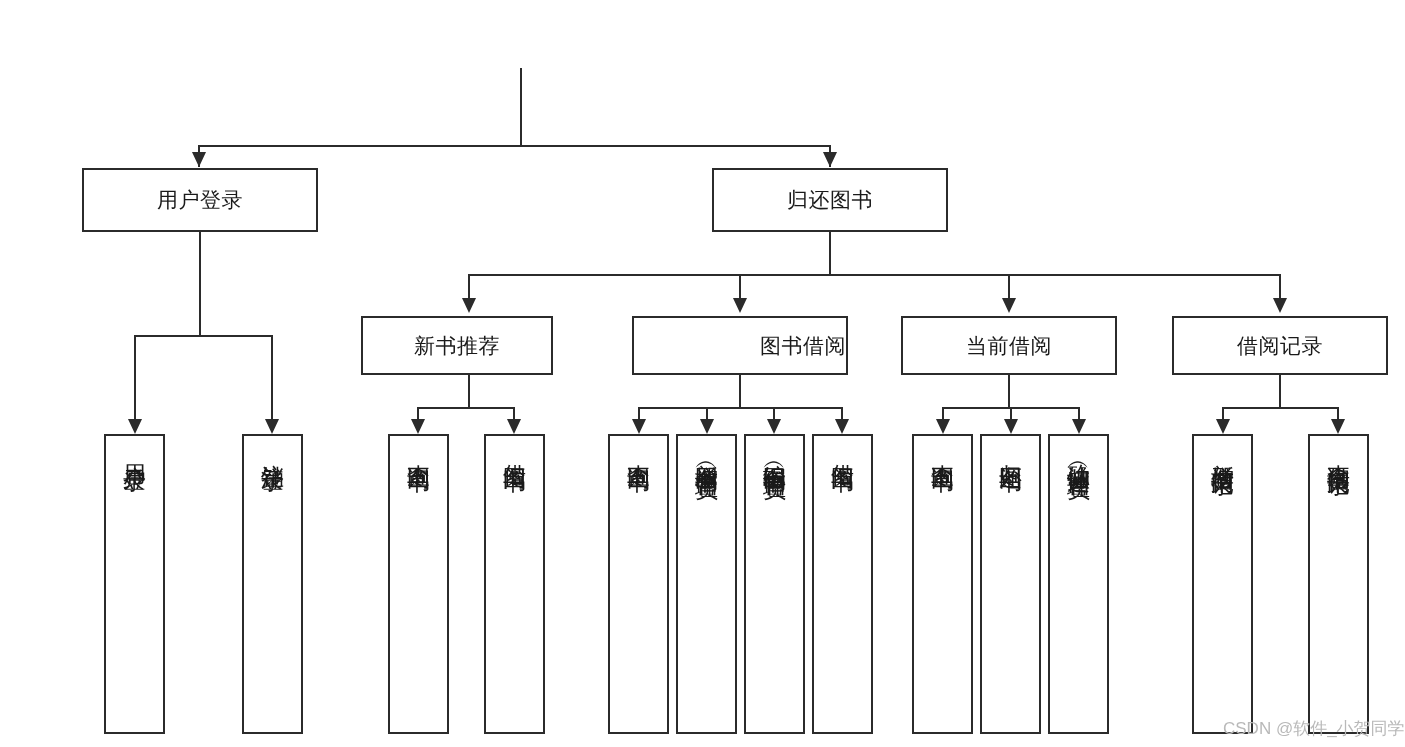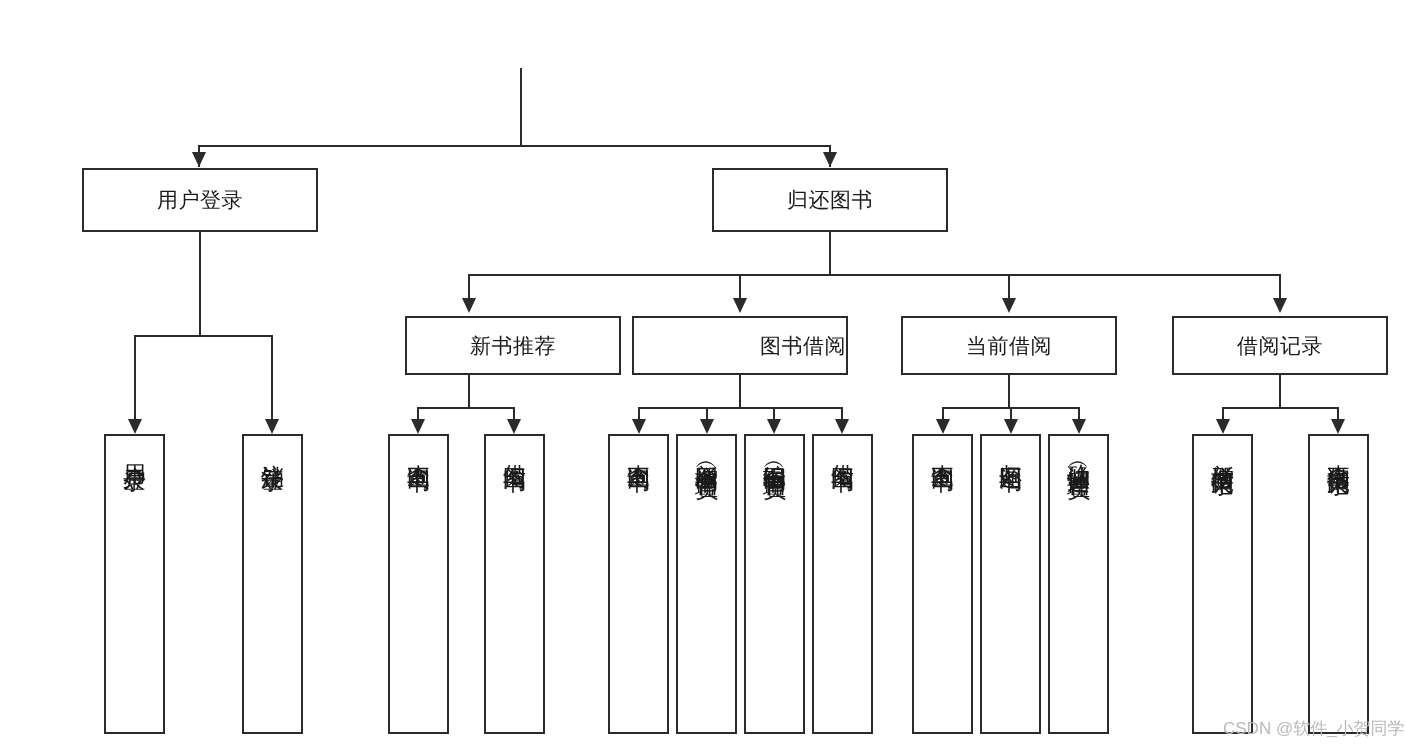--- a/index.html
+++ b/index.html
@@ -121,21 +121,21 @@
   <div class="hline" style="left:468px; top:274px; width:812px;"></div>
   <div class="vline" style="left:468px; top:274px; height:32px;"></div>
   <div class="arrow" style="left:462px; top:298px;"></div>
   <div class="vline" style="left:739px; top:274px; height:32px;"></div>
   <div class="arrow" style="left:733px; top:298px;"></div>
   <div class="vline" style="left:1008px; top:274px; height:32px;"></div>
   <div class="arrow" style="left:1002px; top:298px;"></div>
   <div class="vline" style="left:1279px; top:274px; height:32px;"></div>
   <div class="arrow" style="left:1273px; top:298px;"></div>
 
-  <div class="node h" style="left:361px; top:316px; width:216px; height:59px;margin-left:44px;">
+  <div class="node h" style="left:361px; top:316px; width:192px; height:59px;">
     <span class="label">新书推荐</span>
   </div>
   <div class="node h" style="left:632px; top:316px; width:216px; height:59px;justify-content:flex-end;">
     <span class="label">图书借阅</span>
   </div>
   <div class="node h" style="left:901px; top:316px; width:216px; height:59px;">
     <span class="label">当前借阅</span>
   </div>
   <div class="node h" style="left:1172px; top:316px; width:216px; height:59px;">
     <span class="label">借阅记录</span>

